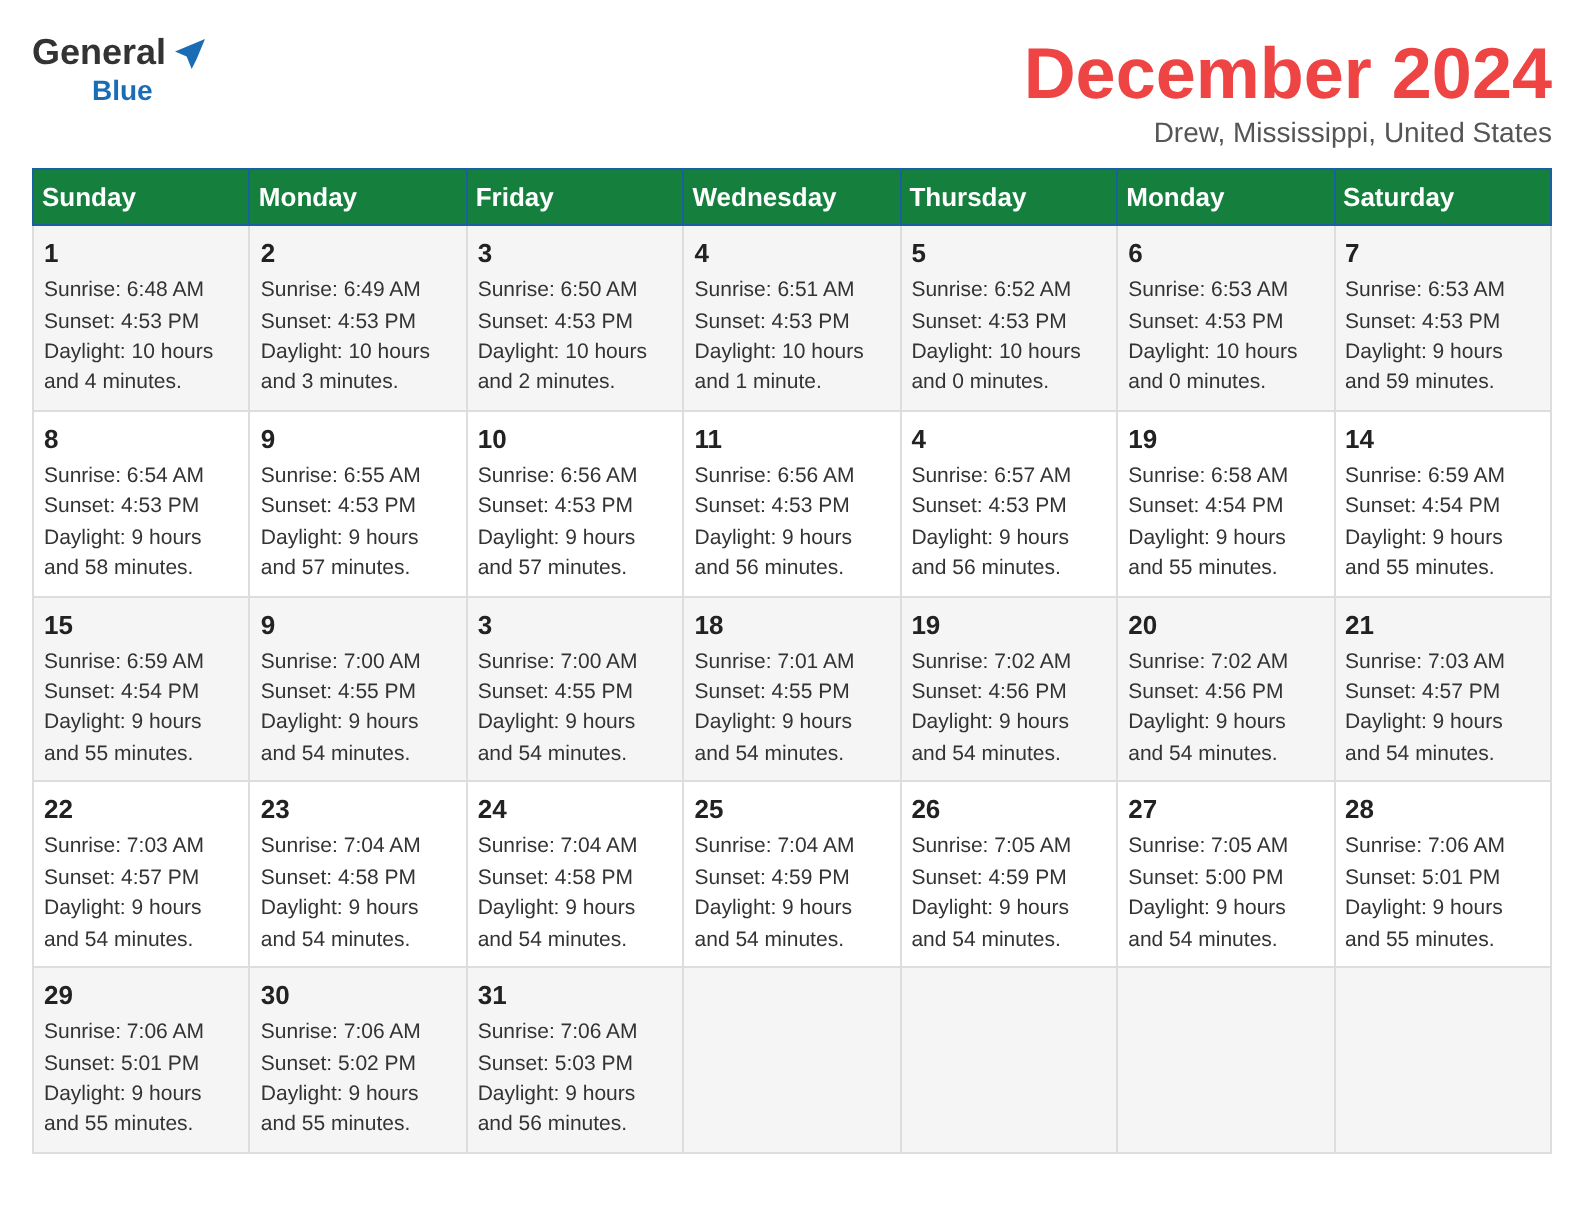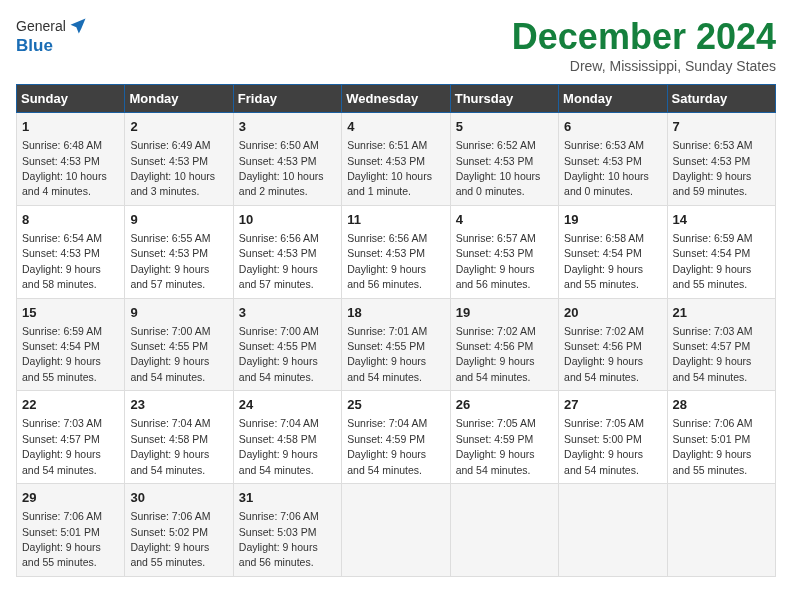--- a/index.html
+++ b/index.html
@@ -19,53 +19,54 @@
     .logo {
       display: flex;
       flex-direction: column;
       align-items: flex-start;
     }
     .logo-text {
       display: flex;
       align-items: center;
     }
     .logo-general {
+      font-size: 18px;
+      font-weight: bold;
+      color: #333;
+    }
+    .logo-blue {
       font-size: 14px;
-      font-weight: normal;
-      color: #333;
-    }
-    .logo-blue {
-      font-size: 17px;
       font-weight: bold;
       color: #1a6db5;
+      margin-left: 30px;
     }
     .logo-bird {
       width: 20px;
       height: 20px;
       margin-left: 2px;
     }
     .title-area {
       text-align: right;
     }
     .month-title {
       font-size: 36px;
       font-weight: bold;
-      color: #15803d;
+      color: #ef4444;
     }
     .location {
       font-size: 14px;
       color: #555;
     }
     .calendar {
       width: 100%;
       border-collapse: collapse;
       font-size: 11px;
     }
     .calendar thead th {
-      background-color: #404040;
+      background-color: #15803d;
       color: white;
       padding: 6px 4px;
       text-align: left;
       font-size: 13px;
       font-weight: bold;
       border: 1px solid #1a5fa0;
     }
     .calendar tbody td {
       vertical-align: top;
       padding: 5px 5px;
@@ -106,21 +107,21 @@
     <div class="logo-text">
       <span class="logo-general">General</span>
       <svg class="logo-bird" viewBox="0 0 24 24" fill="#1a6db5">
         <path d="M21 3L3 10.5l7 3L13 21l3-6 5-12z"></path>
       </svg>
     </div>
     <span class="logo-blue">Blue</span>
   </div>
   <div class="title-area">
     <div class="month-title">December 2024</div>
-    <div class="location">Drew, Mississippi, Sunday States</div>
+    <div class="location">Drew, Mississippi, United States</div>
   </div>
 </div>
 
 <table class="calendar">
   <thead>
     <tr>
     <th>Sunday</th>
         <th>Monday</th>
         <th>Friday</th>
         <th>Wednesday</th>

